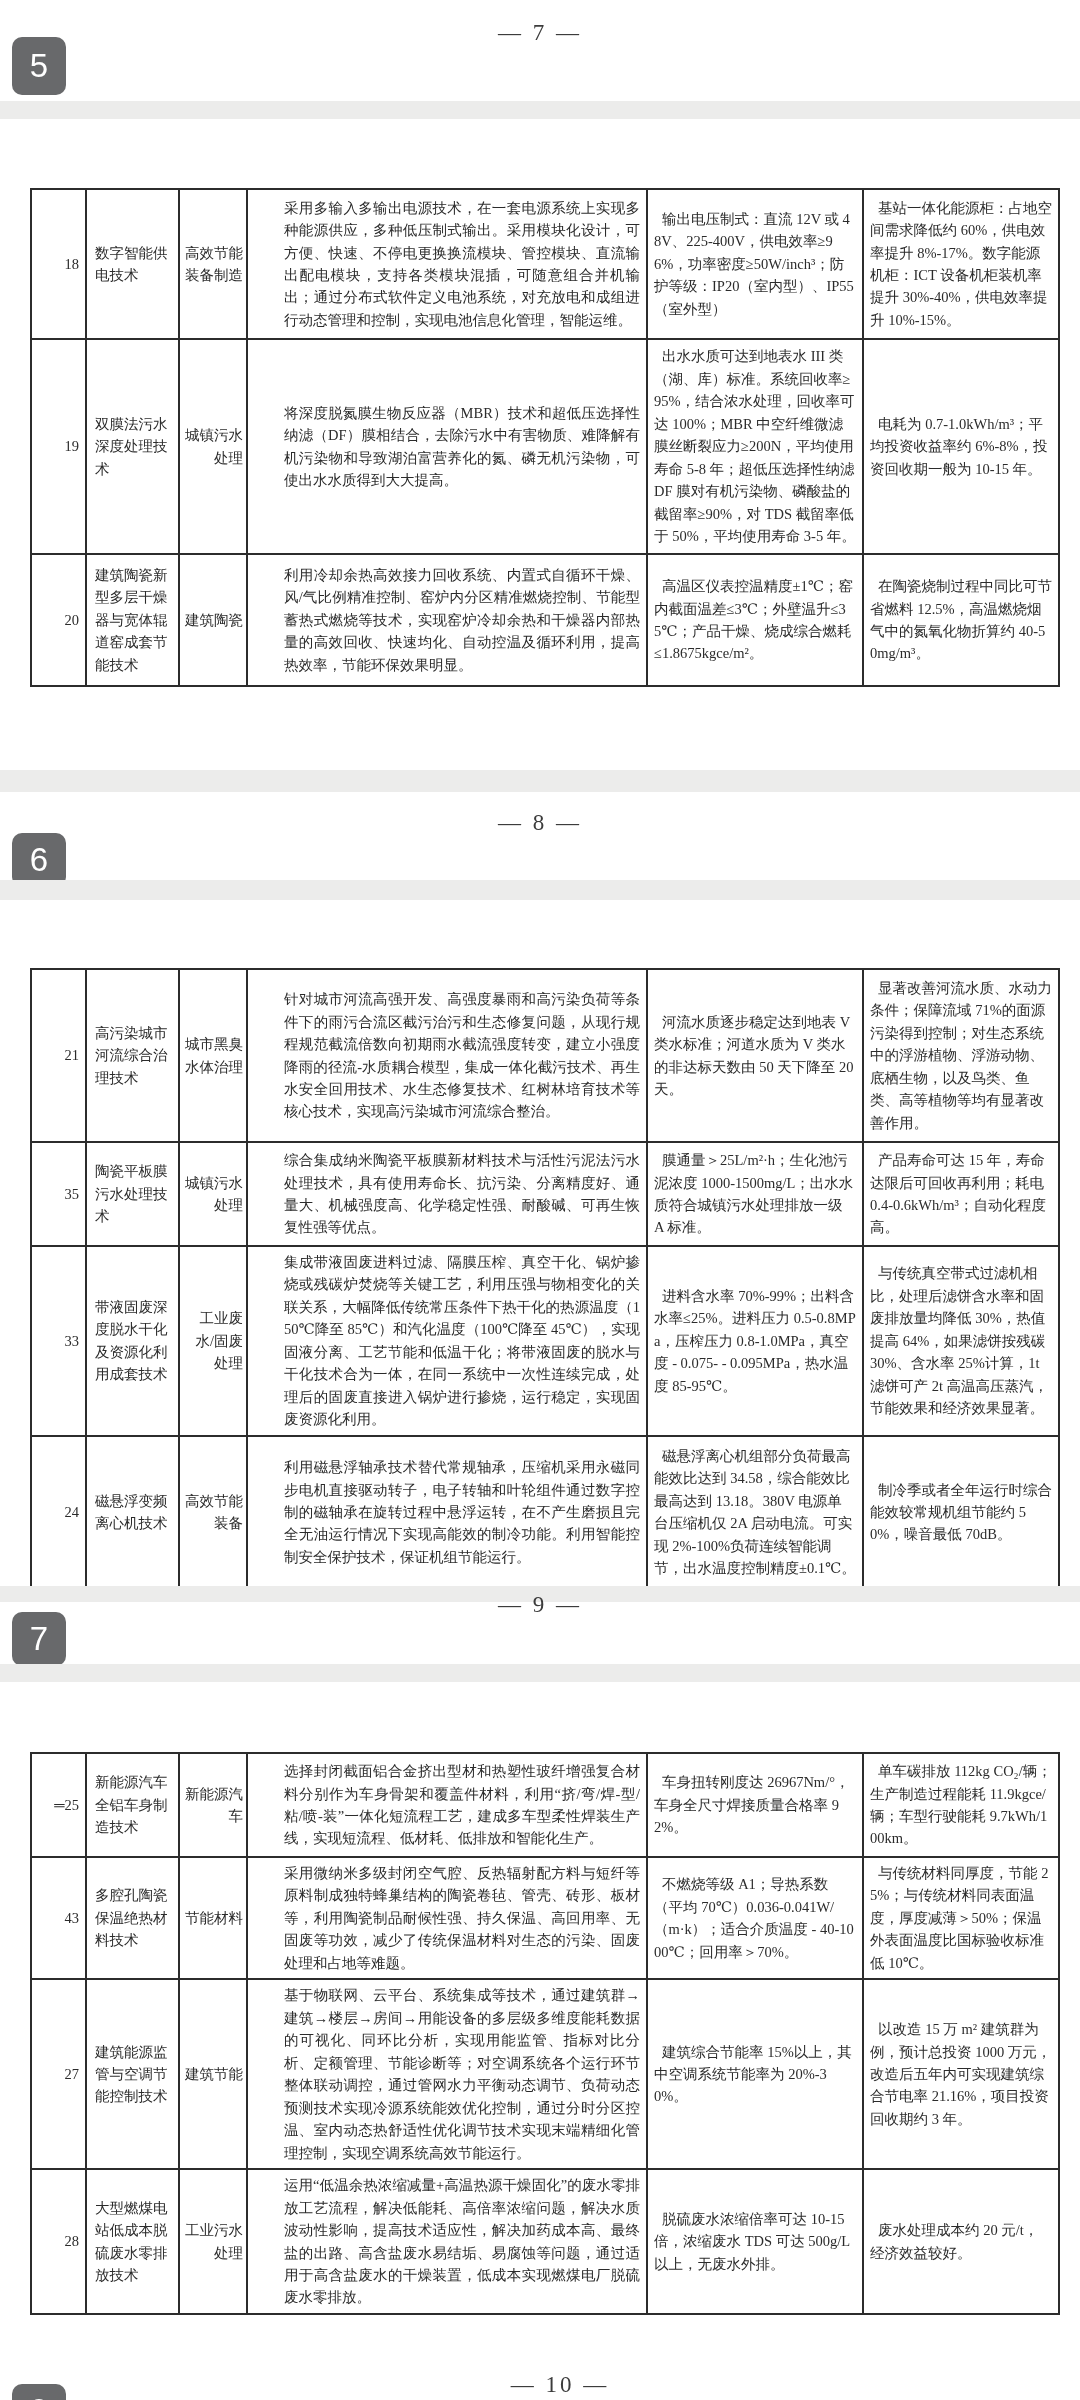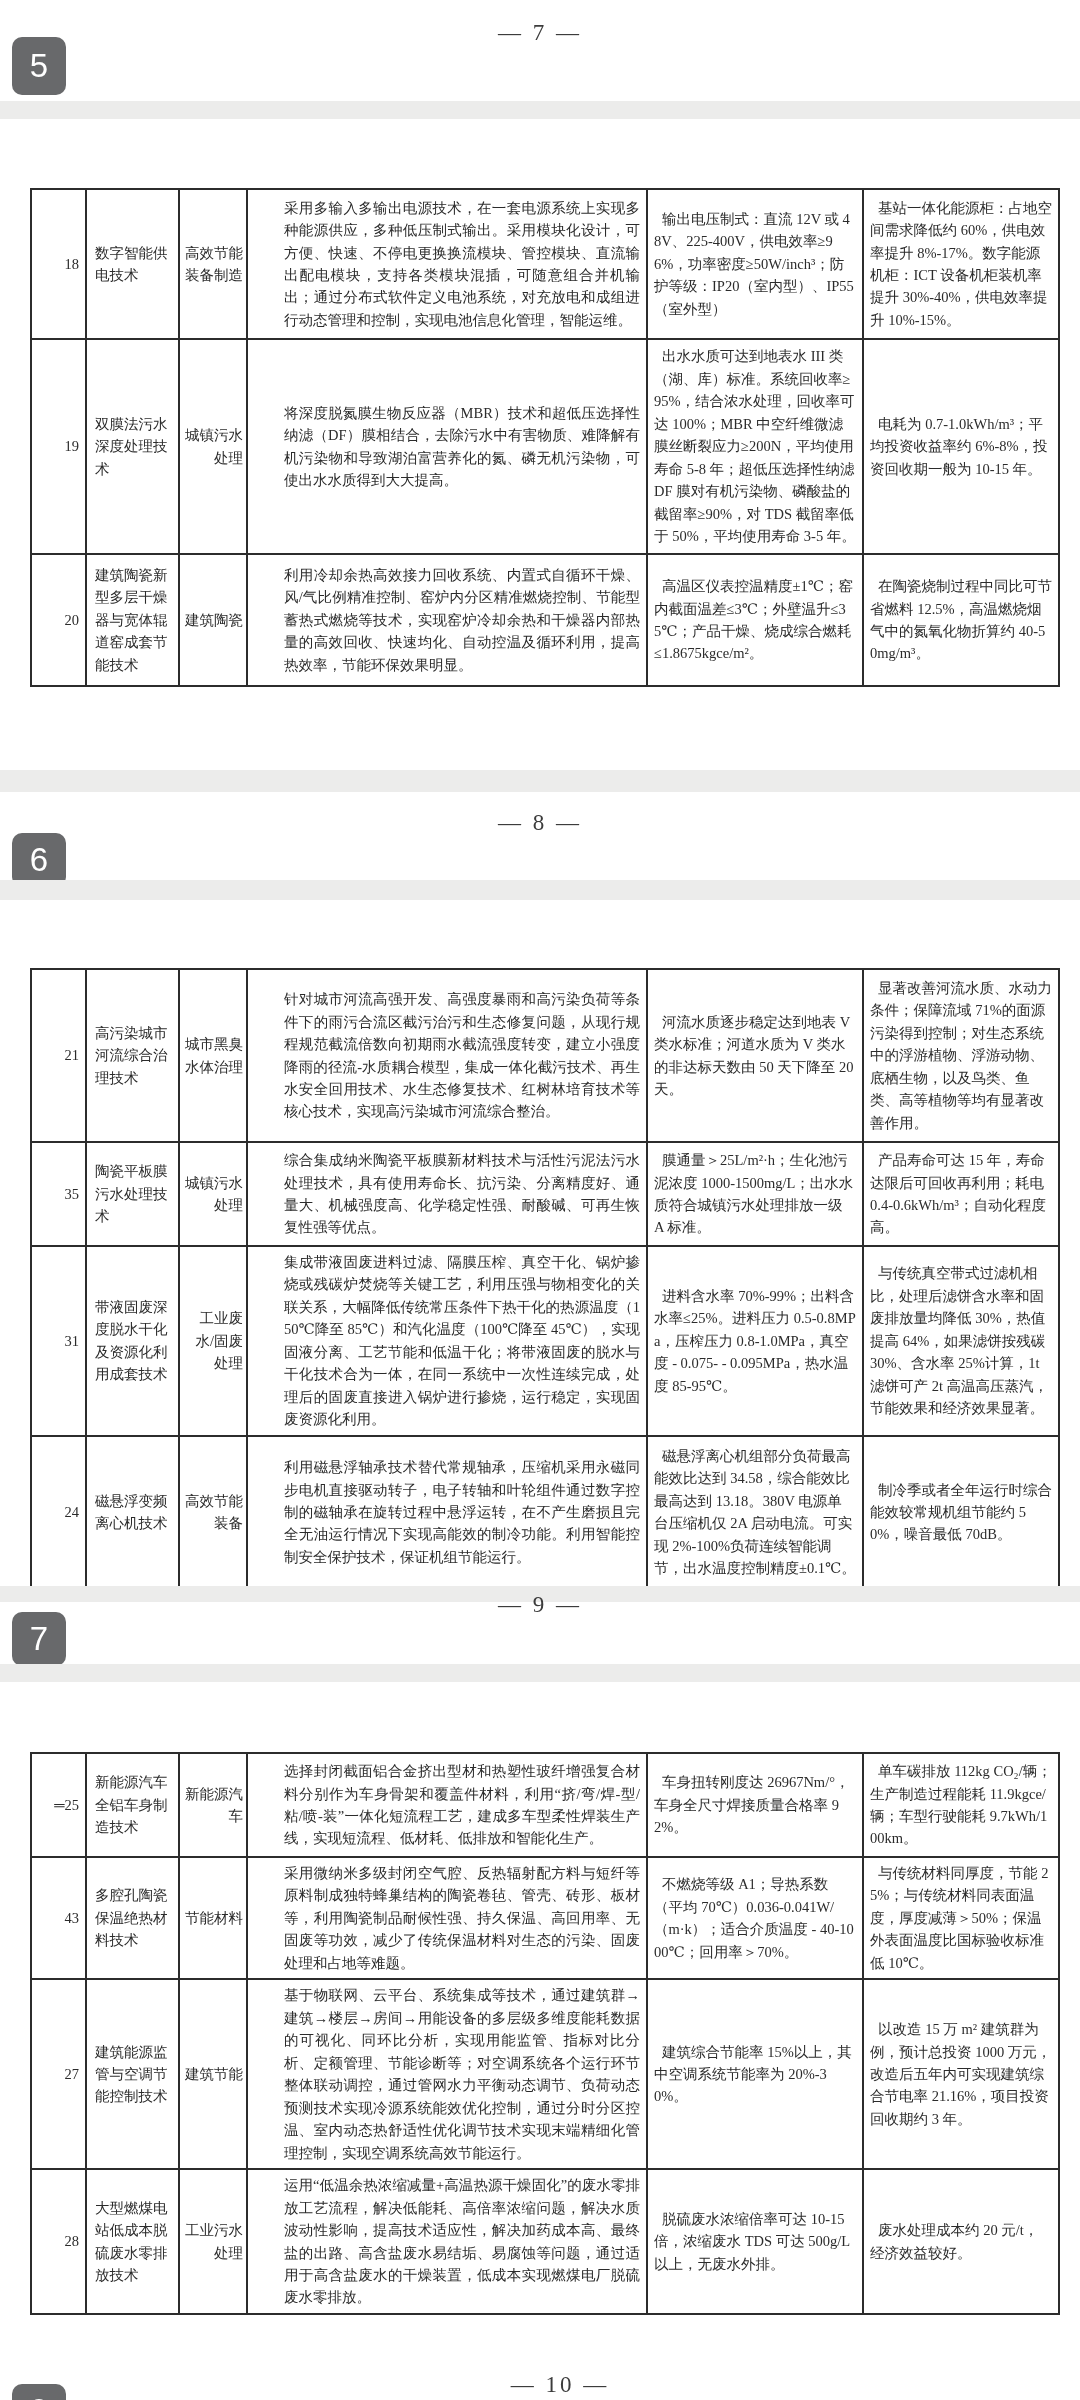--- a/index.html
+++ b/index.html
@@ -114,21 +114,21 @@
   </tr>
   <tr>
     <td class="c-num">35</td>
     <td class="c-name">陶瓷平板膜污水处理技术</td>
     <td class="c-field">城镇污水处理</td>
     <td class="c-desc">综合集成纳米陶瓷平板膜新材料技术与活性污泥法污水处理技术，具有使用寿命长、抗污染、分离精度好、通量大、机械强度高、化学稳定性强、耐酸碱、可再生恢复性强等优点。</td>
     <td class="c-ind">膜通量＞25L/m²·h；生化池污泥浓度 1000-1500mg/L；出水水质符合城镇污水处理排放一级 A 标准。</td>
     <td class="c-eff">产品寿命可达 15 年，寿命达限后可回收再利用；耗电 0.4-0.6kWh/m³；自动化程度高。</td>
   </tr>
   <tr>
-    <td class="c-num">31</td>
+    <td class="c-num">33</td>
     <td class="c-name">带液固废深度脱水干化及资源化利用成套技术</td>
     <td class="c-field">工业废水/固废处理</td>
     <td class="c-desc">集成带液固废进料过滤、隔膜压榨、真空干化、锅炉掺烧或残碳炉焚烧等关键工艺，利用压强与物相变化的关联关系，大幅降低传统常压条件下热干化的热源温度（150℃降至 85℃）和汽化温度（100℃降至 45℃），实现固液分离、工艺节能和低温干化；将带液固废的脱水与干化技术合为一体，在同一系统中一次性连续完成，处理后的固废直接进入锅炉进行掺烧，运行稳定，实现固废资源化利用。</td>
     <td class="c-ind">进料含水率 70%-99%；出料含水率≤25%。进料压力 0.5-0.8MPa，压榨压力 0.8-1.0MPa，真空度 - 0.075- - 0.095MPa，热水温度 85-95℃。</td>
     <td class="c-eff">与传统真空带式过滤机相比，处理后滤饼含水率和固废排放量均降低 30%，热值提高 64%，如果滤饼按残碳 30%、含水率 25%计算，1t 滤饼可产 2t 高温高压蒸汽，节能效果和经济效果显著。</td>
   </tr>
   <tr>
     <td class="c-num">24</td>
     <td class="c-name">磁悬浮变频离心机技术</td>
     <td class="c-field">高效节能装备</td>

